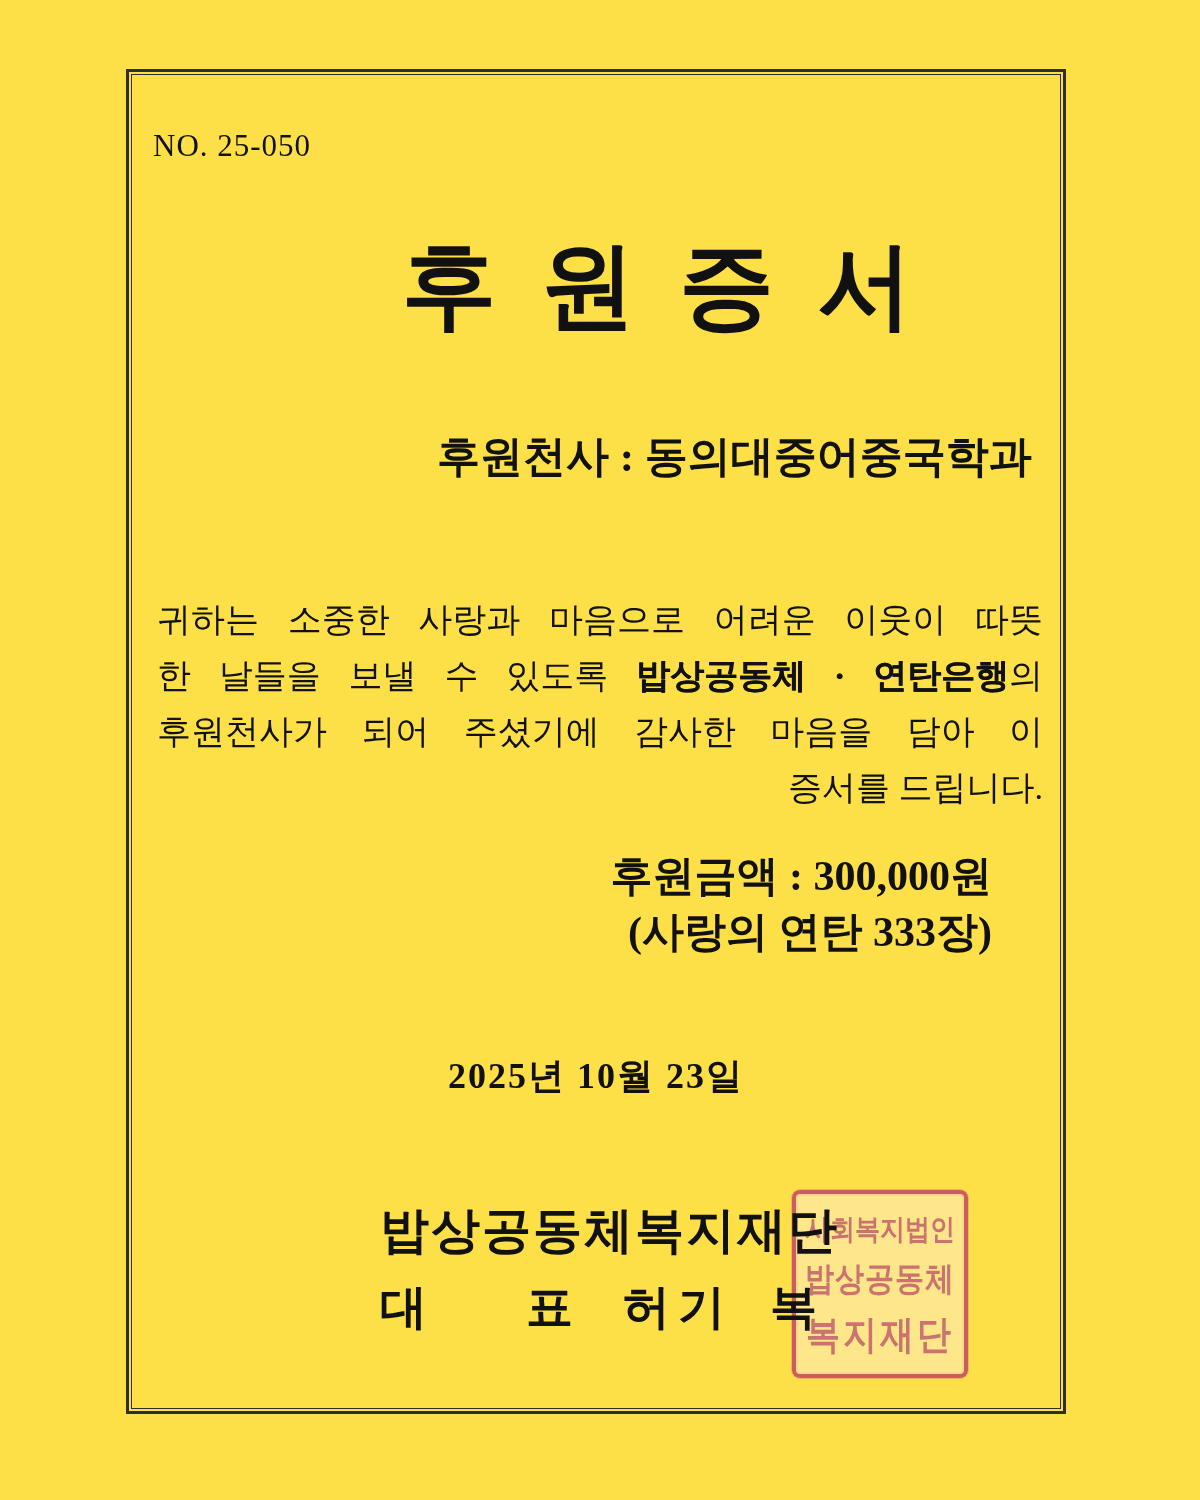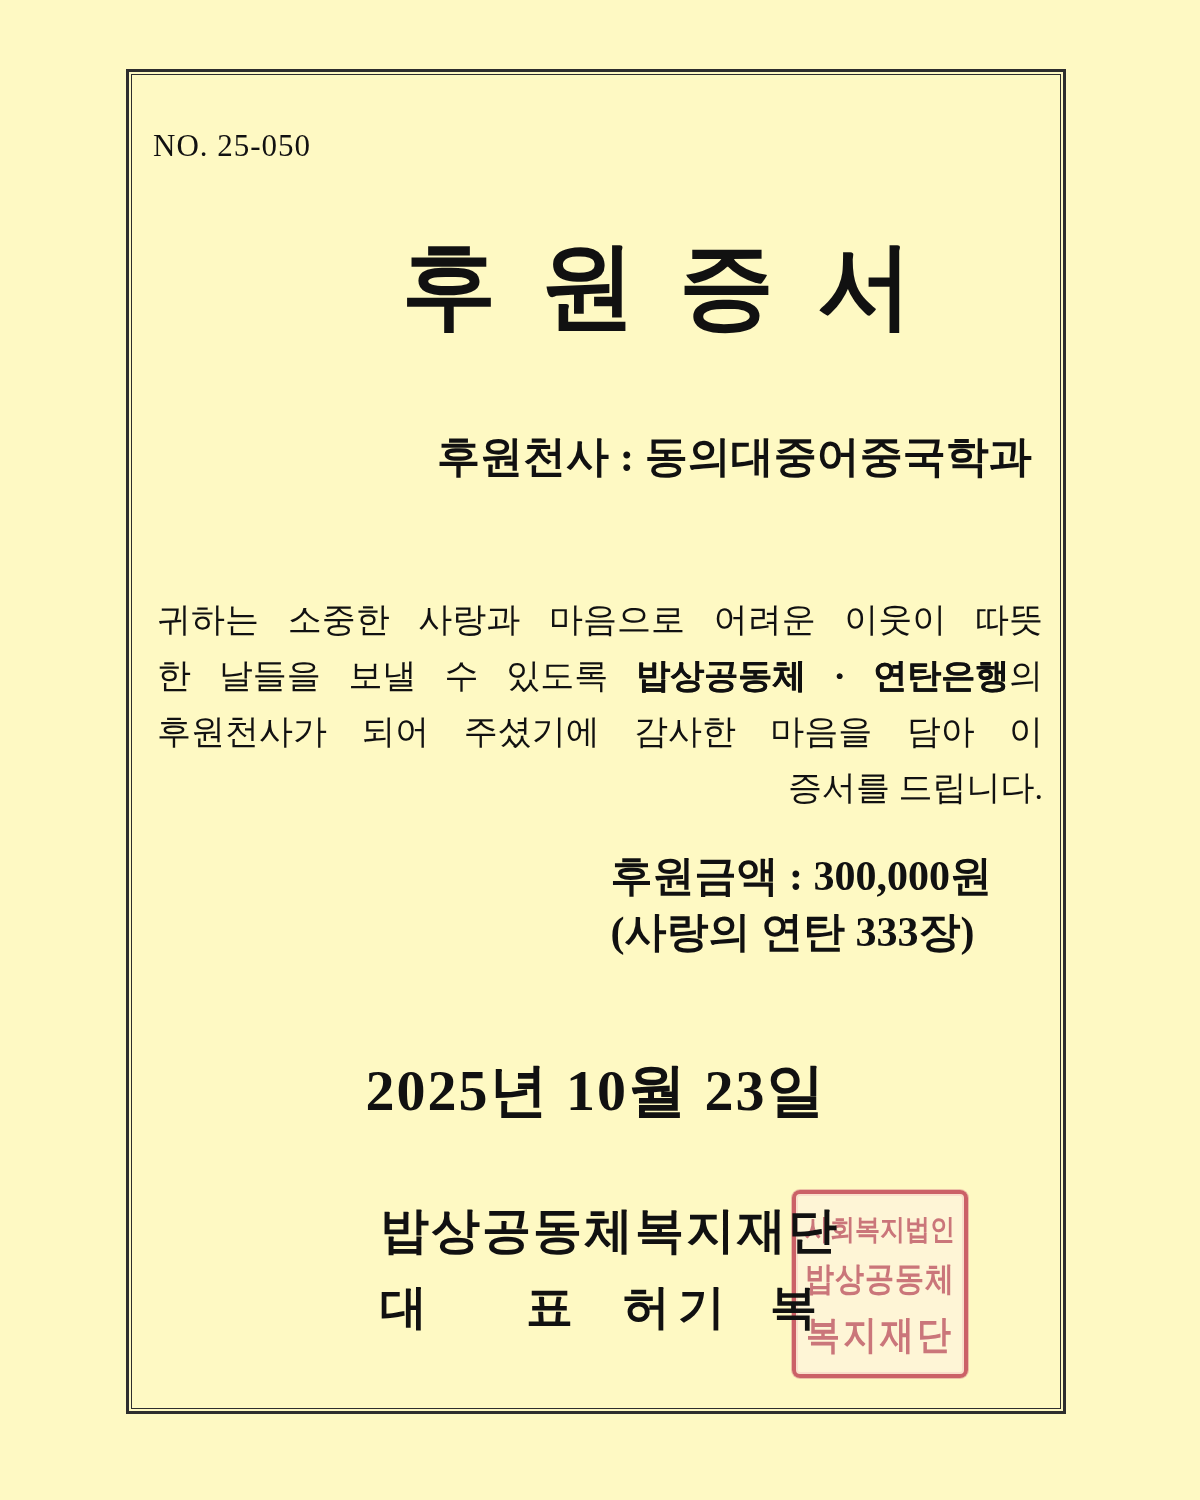--- a/index.html
+++ b/index.html
@@ -11,21 +11,21 @@
     width: 1200px;
     height: 1500px;
     position: relative;
     overflow: hidden;
     font-family: "Liberation Serif", "DejaVu Serif", serif;
     color: #111111;
   }
   .page {
     position: absolute;
     inset: 0;
-    background: #fef9c3;
+    background: #fde047;
   }
   
   .frame-outer {
     position: absolute;
     left: 126px;
     top: 69px;
     width: 940px;
     height: 1345px;
     border: 3px solid #2e2e2e;
     box-sizing: border-box;
@@ -84,33 +84,33 @@
     text-align: right;
   }
   .body-bold {
     font-weight: 700;
     text-shadow: 0.4px 0 currentColor;
   }
   .amount-block {
     position: absolute;
     right: 208px;
     top: 848px;
-    text-align: left;
+    text-align: right;
     font-size: 42px;
     font-weight: 700;
     line-height: 56px;
     white-space: nowrap;
   }
   .issue-date {
     position: absolute;
     left: 126px;
     top: 1052px;
     width: 940px;
     text-align: center;
-    font-size: 58px;
+    font-size: 36px;
     font-weight: 700;
     letter-spacing: 2px;
     white-space: nowrap;
   }
   .org-name {
     position: absolute;
     left: 380px;
     top: 1198px;
     font-size: 49px;
     font-weight: 700;

